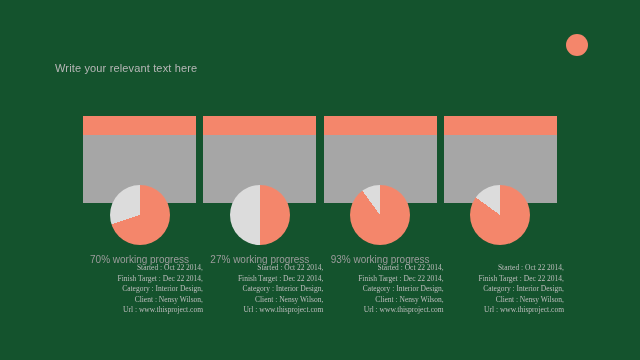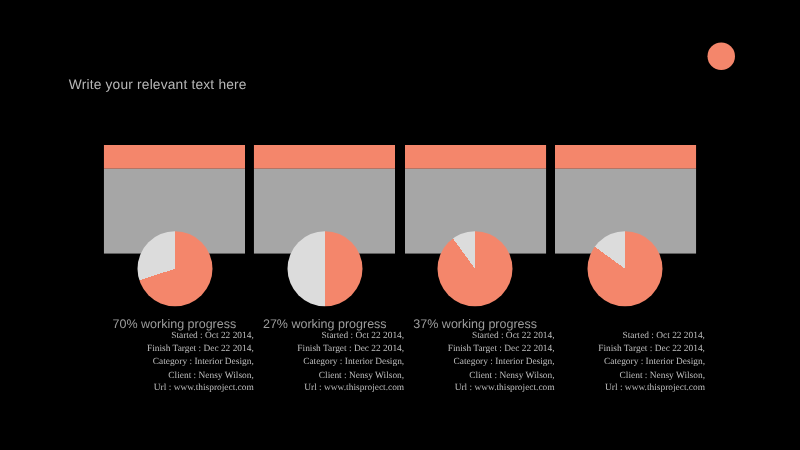--- a/index.html
+++ b/index.html
@@ -14,21 +14,21 @@
     overflow: hidden;
     font-family: "Liberation Sans", sans-serif;
     -webkit-font-smoothing: antialiased;
   }
 
   .slide {
     position: absolute;
     left: 0; top: 0;
     width: 640px;
     height: 360px;
-    background: #000000;
+    background: #14532d;
   }
 
   
   .corner-dot {
     position: absolute;
     left: 566px;
     top: 34px;
     width: 22px;
     height: 22px;
     border-radius: 50%;
@@ -183,21 +183,21 @@
     </div>
 
     <div class="column">
       <div class="card">
         <div class="card-bar"></div>
         <div class="card-body"></div>
       </div>
       <div class="pie-wrap">
         <div class="pie" style="background: conic-gradient(rgb(244, 134, 107) 0deg, rgb(244, 134, 107) 324deg, rgb(220, 220, 220) 324deg, rgb(220, 220, 220) 360deg);"></div>
       </div>
-      <div class="col-title">37% working progress</div>
+      <div class="col-title">93% working progress</div>
       <div class="col-details">
         <span class="line">Started : Oct 22 2014,</span>
         <span class="line">Finish Target : Dec 22 2014,</span>
         <span class="line">Category : Interior Design,</span>
         <span class="line">Client : Nensy Wilson,</span>
         <span class="line">Url : www.thisproject.com</span>
       </div>
     </div>
 
     <div class="column">

